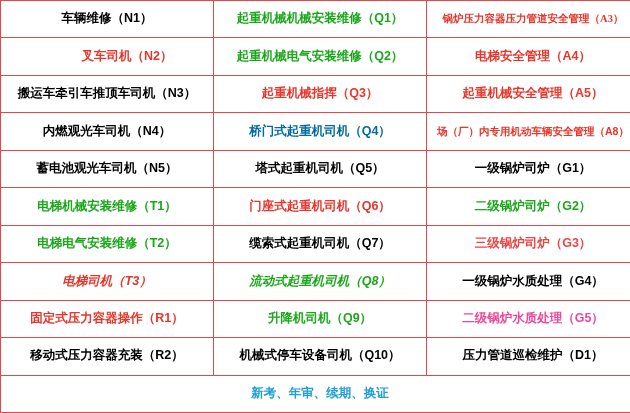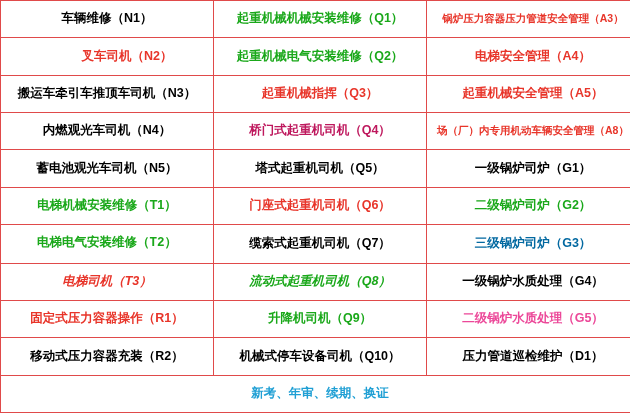--- a/index.html
+++ b/index.html
@@ -42,51 +42,51 @@
   td.small-text { font-size: 11.5px; }
 </style>
 </head>
 <body>
 
 <table id="cert-table">
   <tbody>
     <tr>
       <td class="col0"><span style="color: rgb(0, 0, 0);">车辆维修（N1）</span></td>
       <td class="col1"><span style="color: rgb(26, 168, 26);">起重机械机械安装维修（Q1）</span></td>
-      <td class="col2 small-text" style="font-size: 10.5px;"><span style="color: rgb(232, 53, 42);">锅炉压力容器压力管道安全管理（A3）</span></td>
+      <td class="col2 small-text" style="font-size: 10.5px;"><span style="color: rgb(232, 53, 42); font-family: Liberation Serif, serif;">锅炉压力容器压力管道安全管理（A3）</span></td>
     </tr>
     <tr>
       <td class="col0"><span style="color: rgb(232, 53, 42); margin-left: 40px;">叉车司机（N2）</span></td>
       <td class="col1"><span style="color: rgb(26, 168, 26);">起重机械电气安装维修（Q2）</span></td>
       <td class="col2"><span style="color: rgb(232, 53, 42);">电梯安全管理（A4）</span></td>
     </tr>
     <tr>
       <td class="col0"><span style="color: rgb(0, 0, 0);">搬运车牵引车推顶车司机（N3）</span></td>
       <td class="col1"><span style="color: rgb(232, 53, 42); margin-top: 29px;">起重机械指挥（Q3）</span></td>
       <td class="col2"><span style="color: rgb(232, 53, 42);">起重机械安全管理（A5）</span></td>
     </tr>
     <tr>
       <td class="col0"><span style="color: rgb(0, 0, 0);">内燃观光车司机（N4）</span></td>
-      <td class="col1"><span style="color: #be185d;">桥门式起重机司机（Q4）</span></td>
+      <td class="col1"><span style="color: #0369a1;">桥门式起重机司机（Q4）</span></td>
       <td class="col2 small-text" style="font-size: 10.5px;"><span style="color: rgb(232, 53, 42); margin-top: 28px;">场（厂）内专用机动车辆安全管理（A8）</span></td>
     </tr>
     <tr>
       <td class="col0"><span style="color: rgb(0, 0, 0);">蓄电池观光车司机（N5）</span></td>
       <td class="col1"><span style="color: rgb(0, 0, 0);">塔式起重机司机（Q5）</span></td>
       <td class="col2"><span style="color: rgb(0, 0, 0);">一级锅炉司炉（G1）</span></td>
     </tr>
     <tr>
       <td class="col0"><span style="color: rgb(26, 168, 26);">电梯机械安装维修（T1）</span></td>
       <td class="col1"><span style="color: rgb(232, 53, 42);">门座式起重机司机（Q6）</span></td>
       <td class="col2"><span style="color: rgb(26, 168, 26);">二级锅炉司炉（G2）</span></td>
     </tr>
     <tr>
-      <td class="col0"><span style="color: rgb(26, 168, 26); font-family: Liberation Mono, monospace;">电梯电气安装维修（T2）</span></td>
+      <td class="col0"><span style="color: rgb(26, 168, 26);">电梯电气安装维修（T2）</span></td>
       <td class="col1"><span style="color: rgb(0, 0, 0);">缆索式起重机司机（Q7）</span></td>
-      <td class="col2"><span style="color: #0369a1;">三级锅炉司炉（G3）</span></td>
+      <td class="col2"><span style="color: #ef4444;">三级锅炉司炉（G3）</span></td>
     </tr>
     <tr>
       <td class="col0"><span style="color: rgb(232, 53, 42); font-style: italic;">电梯司机（T3）</span></td>
       <td class="col1"><span style="color: rgb(26, 168, 26); font-style: italic;">流动式起重机司机（Q8）</span></td>
       <td class="col2"><span style="color: rgb(0, 0, 0);">一级锅炉水质处理（G4）</span></td>
     </tr>
     <tr>
       <td class="col0"><span style="color: rgb(232, 53, 42);">固定式压力容器操作（R1）</span></td>
       <td class="col1"><span style="color: rgb(26, 168, 26);">升降机司机（Q9）</span></td>
       <td class="col2"><span style="color: #ec4899;">二级锅炉水质处理（G5）</span></td>

